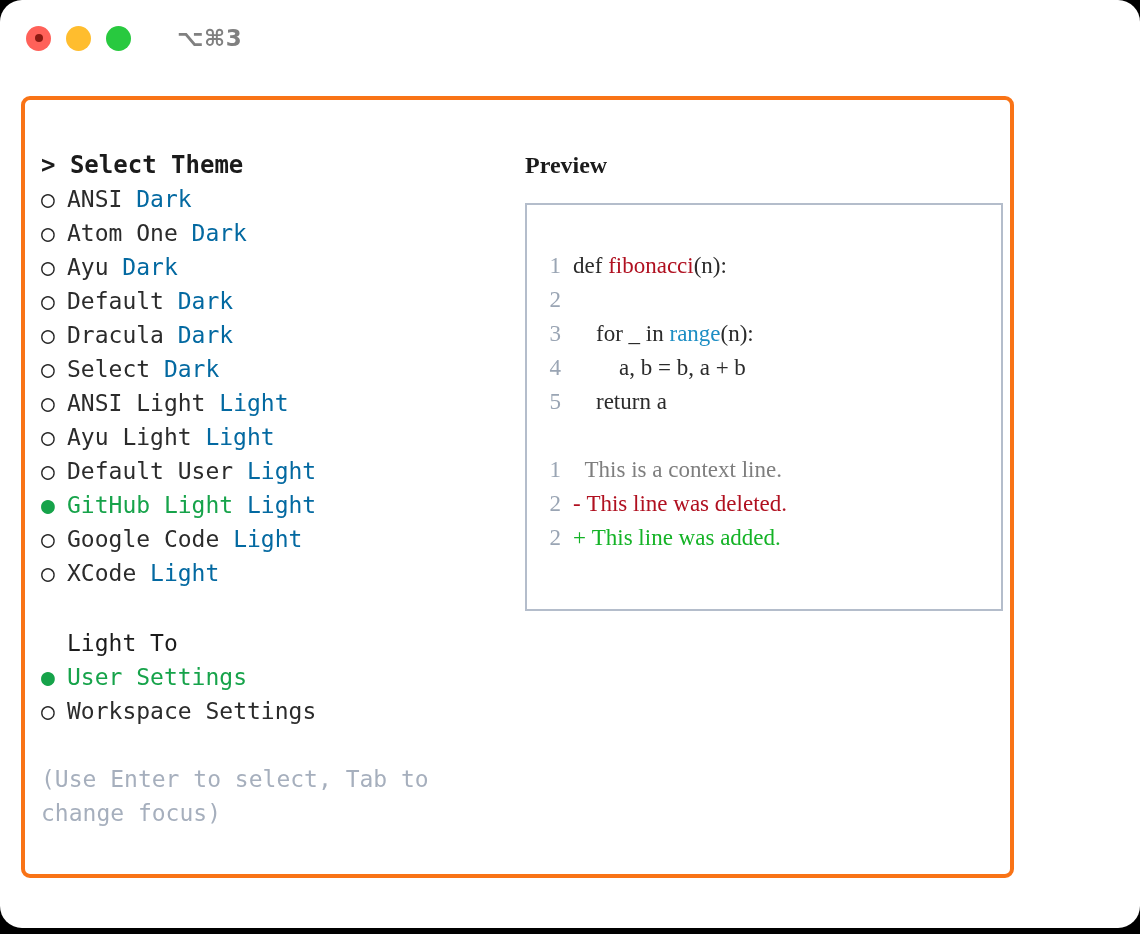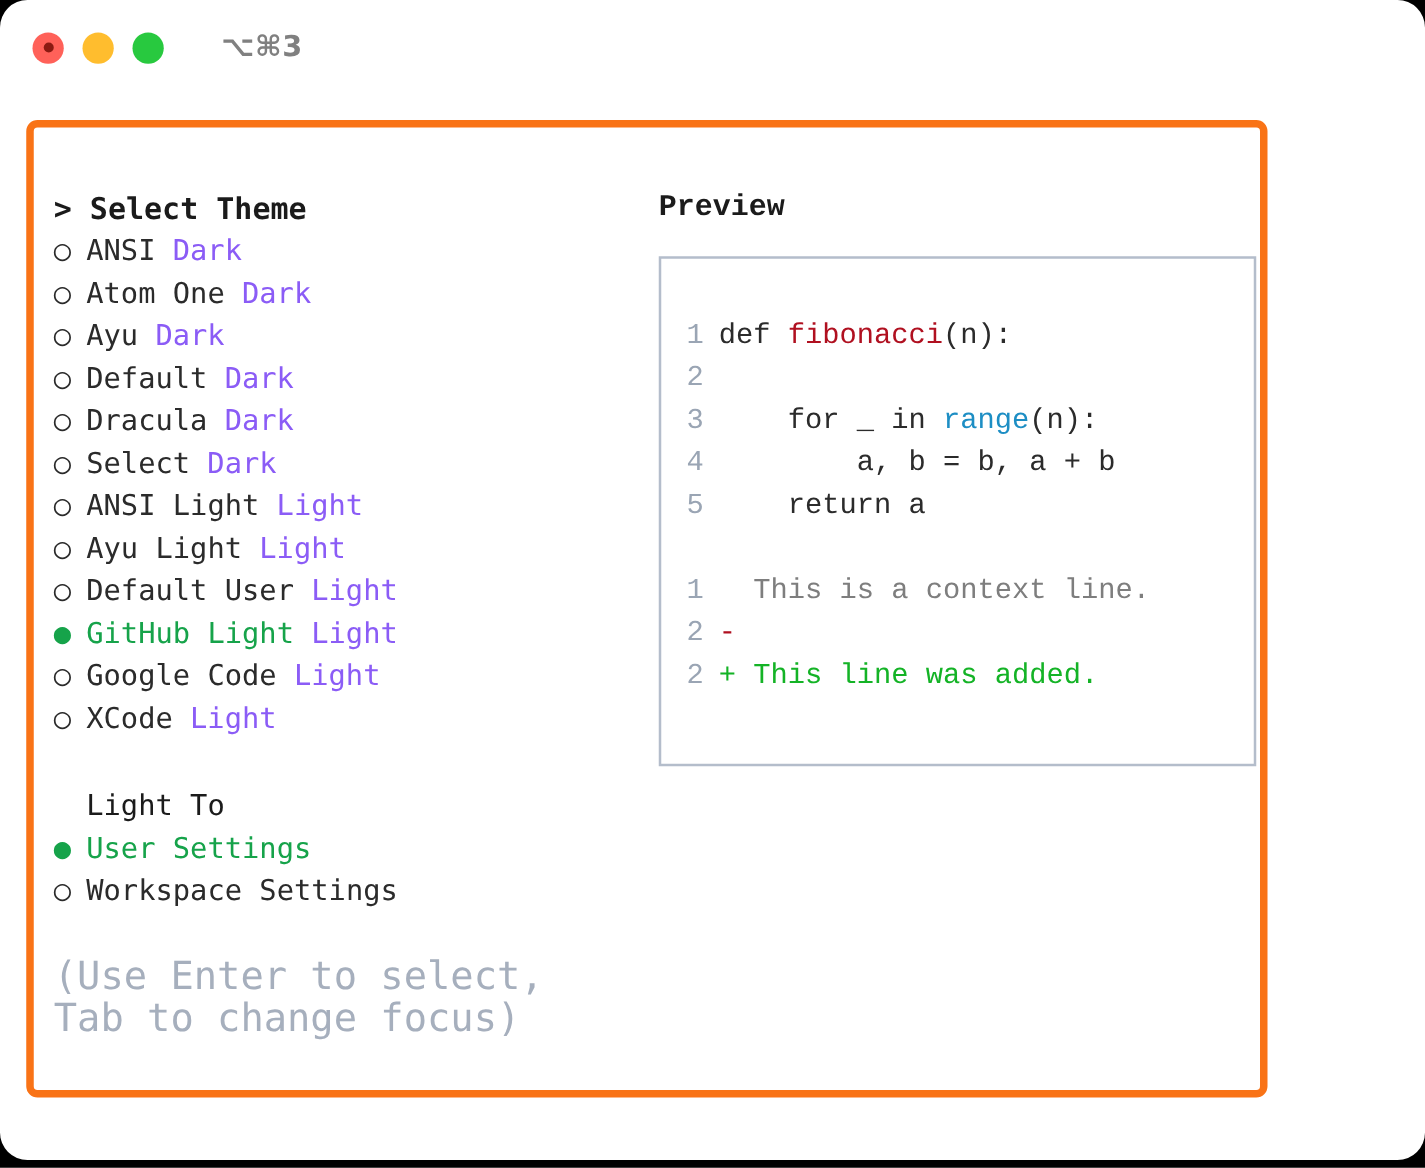--- a/index.html
+++ b/index.html
@@ -54,21 +54,21 @@
     color: #808080;
     letter-spacing: 0.5px;
   }
 
   
   .panel {
     position: absolute;
     left: 21px; top: 96px;
     width: 993px;
     height: 782px;
-    border: 6px solid #f97316;
+    border: 4px solid #f97316;
     border-radius: 9px;
     background: #ffffff;
     padding-left: 48px;
   }
 
   .panel-inner {
     position: absolute;
     left: 0; top: 0; right: 0; bottom: 0;
     display: flex;
     padding: 48px 0 0 16px;
@@ -105,50 +105,50 @@
     font-size: 23px;
     line-height: 34px;
   }
 
   .opt-label { color: #2b2b2b; }
 
   .opt-row.selected .opt-label,
   .opt-row.selected .marker { color: #16a34a; }
 
   .tag {
-    color: #8b5cf6;
+    color: #0369a1;
     margin-left: 0.6em;
     text-align: right;
   }
 
   .applyto-head {
     font-size: 23px;
     color: #1b1b1b;
     line-height: 34px;
     padding-left: 26px;
     white-space: pre;
   }
 
   .spacer-lg { height: 36px; }
   .spacer-md { height: 34px; }
 
   .hint {
-    font-size: 31px;
+    font-size: 23px;
     line-height: 34px;
     color: #a6afbd;
     width: 410px;
     white-space: normal;
     word-spacing: 0px;
   }
 
   
   .right-col {
     flex: 1 1 auto;
     padding-left: 22px;
-    font-family: Liberation Mono, monospace;
+    font-family: Liberation Serif, serif;
   }
 
   .preview-title {
     font-size: 24px;
     font-weight: bold;
     color: #1b1b1b;
     line-height: 34px;
     margin-bottom: 21px;
   }
 
@@ -245,21 +245,21 @@
           <div id="code-block">
               <div class="code-line"><span class="lineno">1</span><span><span class="code-text">def </span><span class="tok-fn">fibonacci</span><span class="code-text">(n):</span></span></div>
               <div class="code-line"><span class="lineno">2</span></div>
               <div class="code-line"><span class="lineno">3</span><span><span class="code-text">    for _ in </span><span class="tok-fn2">range</span><span class="code-text">(n):</span></span></div>
               <div class="code-line"><span class="lineno">4</span><span><span class="code-text">        a, b = b, a + b</span></span></div>
               <div class="code-line"><span class="lineno">5</span><span><span class="code-text">    return a</span></span></div>
             </div>
           <div class="blank-line"></div>
           <div id="diff-block">
               <div class="code-line"><span class="lineno">1</span><span class="diff-ctx">  </span><span class="diff-ctx">This is a context line.</span></div>
-              <div class="code-line"><span class="lineno">2</span><span class="diff-del">- </span></div>
+              <div class="code-line"><span class="lineno">2</span><span class="diff-del">- </span><span class="diff-del">This line was deleted.</span></div>
               <div class="code-line"><span class="lineno">2</span><span class="diff-add">+ </span><span class="diff-add">This line was added.</span></div>
             </div>
         </div>
       </div>
 
     </div>
   </div>
 </div>
 
 </body></html>

